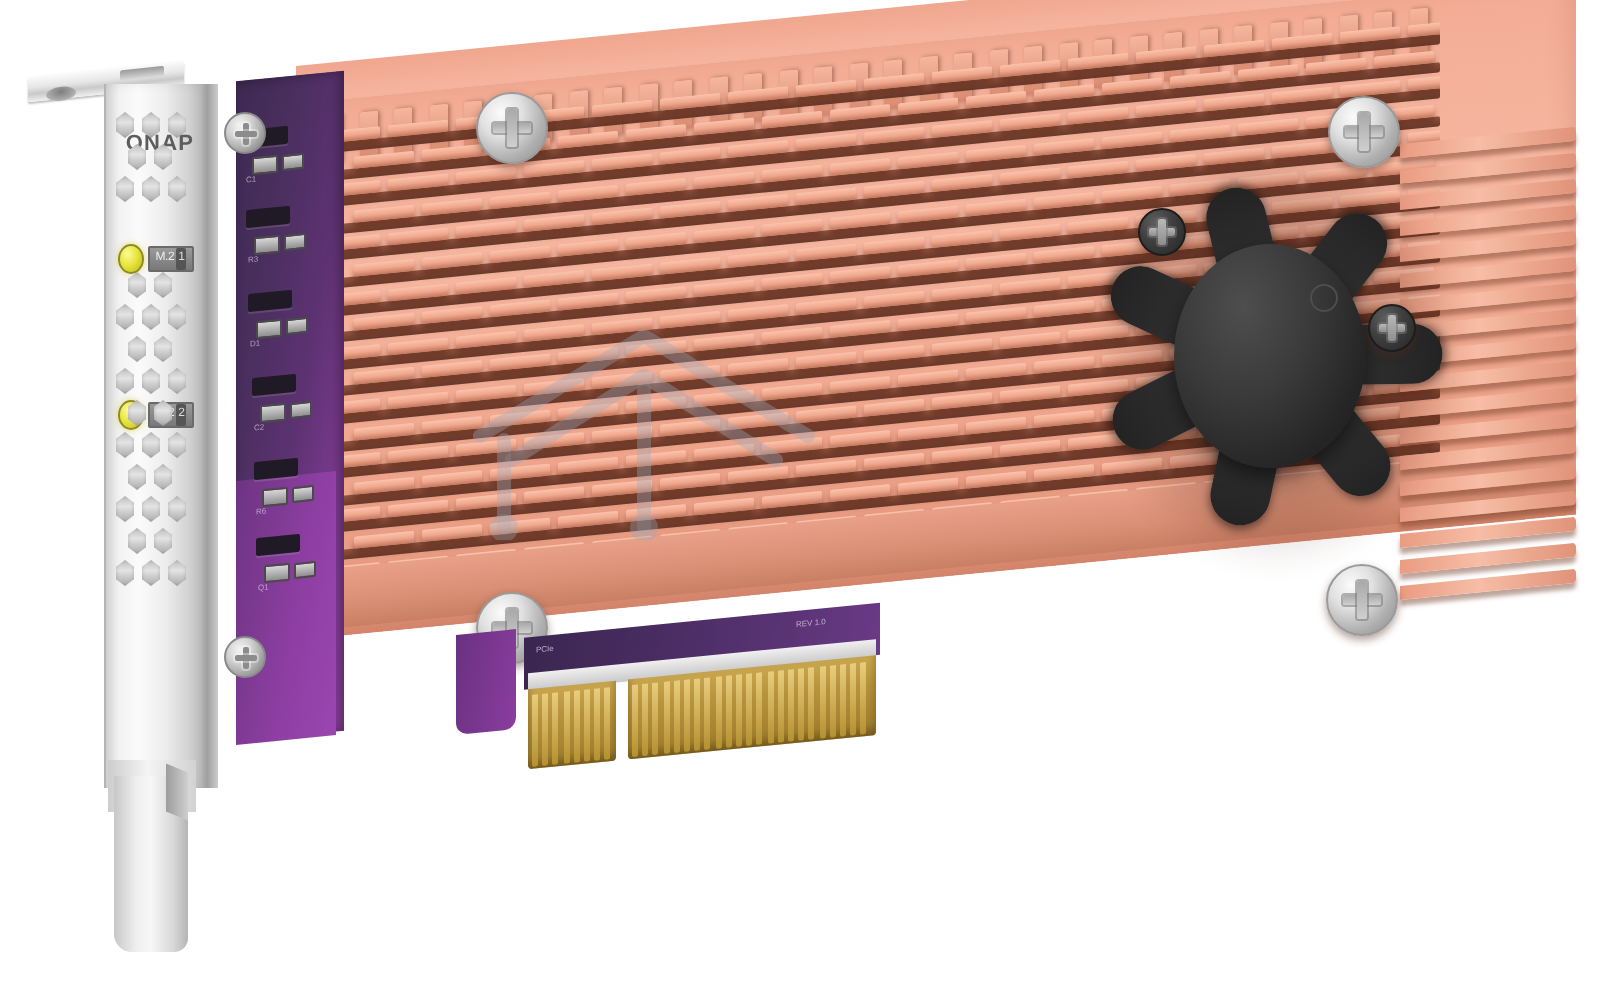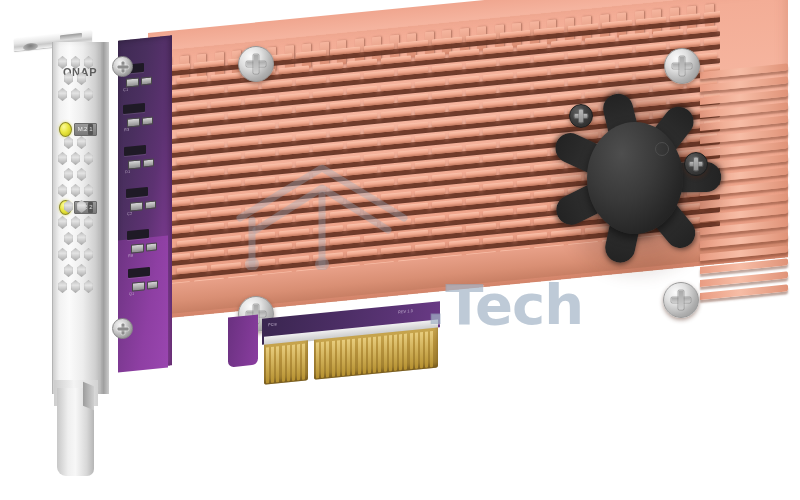--- a/index.html
+++ b/index.html
@@ -841,16 +841,15 @@
     <svg class="wm-house" viewBox="0 0 185 110">
       <g fill="none" stroke="rgba(150,170,190,.65)" stroke-width="7" stroke-linecap="round" stroke-linejoin="round">
         <path d="M10 58 L92 8 L174 58"></path>
         <path d="M26 70 L92 28 L158 70"></path>
         <path d="M22 60 L22 104"></path>
         <path d="M92 34 L92 104"></path>
       </g>
       <circle cx="22" cy="104" r="7" fill="rgba(150,170,190,.6)"></circle>
       <circle cx="92" cy="104" r="7" fill="rgba(150,170,190,.6)"></circle>
     </svg>
-    <div class="wm-text2">.Tech</div>
   </div>
 
 </div>
 
 </body></html>

